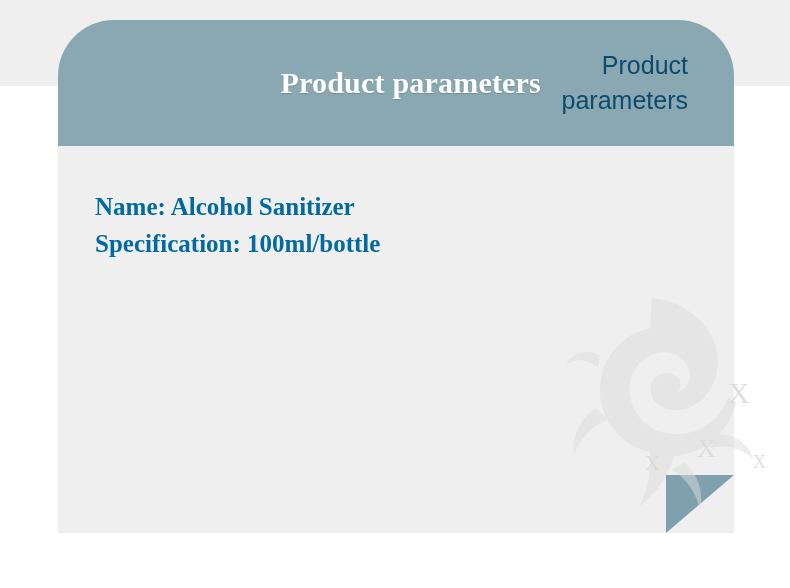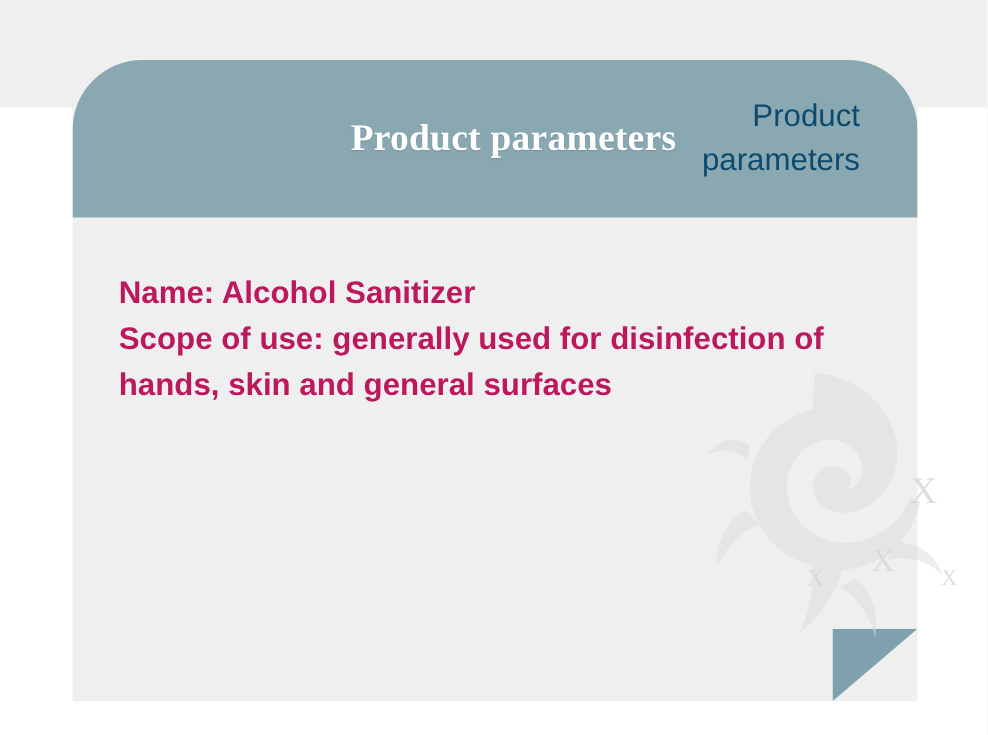--- a/index.html
+++ b/index.html
@@ -29,21 +29,21 @@
     top: 0;
     width: 790px;
     height: 86px;
     background: #efefef;
   }
 
   
   .card {
     position: absolute;
     left: 58px;
-    top: 48px;
+    top: 20px;
     width: 676px;
     height: 513px;
     background: #efefef;
     overflow: hidden;
   }
 
   .card-header {
     position: absolute;
     left: 0;
     top: 0;
@@ -95,25 +95,25 @@
     position: absolute;
     left: 37px;
     top: 42px;
     width: 600px;
     margin: 0;
     padding: 0;
     list-style: none;
   }
 
   .spec-line {
-    font-family: Liberation Sans, sans-serif;
+    font-family: Liberation Serif, serif;
     font-weight: bold;
     font-size: 25px;
     line-height: 37px;
-    color: #be185d;
+    color: #0369a1;
     white-space: pre-wrap;
   }
 
   
   .corner-fold {
     position: absolute;
     right: 0;
     bottom: 0;
     width: 68px;
     height: 58px;
@@ -172,21 +172,21 @@
       <div class="header-title">Product parameters</div>
       <div class="header-subtitle">
         <div>Product</div>
         <div>parameters</div>
       </div>
     </div>
 
     <div class="card-body">
       <ul class="spec-list">
         <li class="spec-line">Name: Alcohol Sanitizer</li>
-        <li class="spec-line">Scope of use: generally used for disinfection of hands, skin and general surfaces</li>
+        <li class="spec-line">Specification: 100ml/bottle</li>
       </ul>
     </div>
 
     <div class="corner-fold"></div>
 
   </div>
 
   <div class="watermark">
     <svg class="wm-emblem" viewBox="0 0 200 230">
       <g fill="#dcdcdc">

